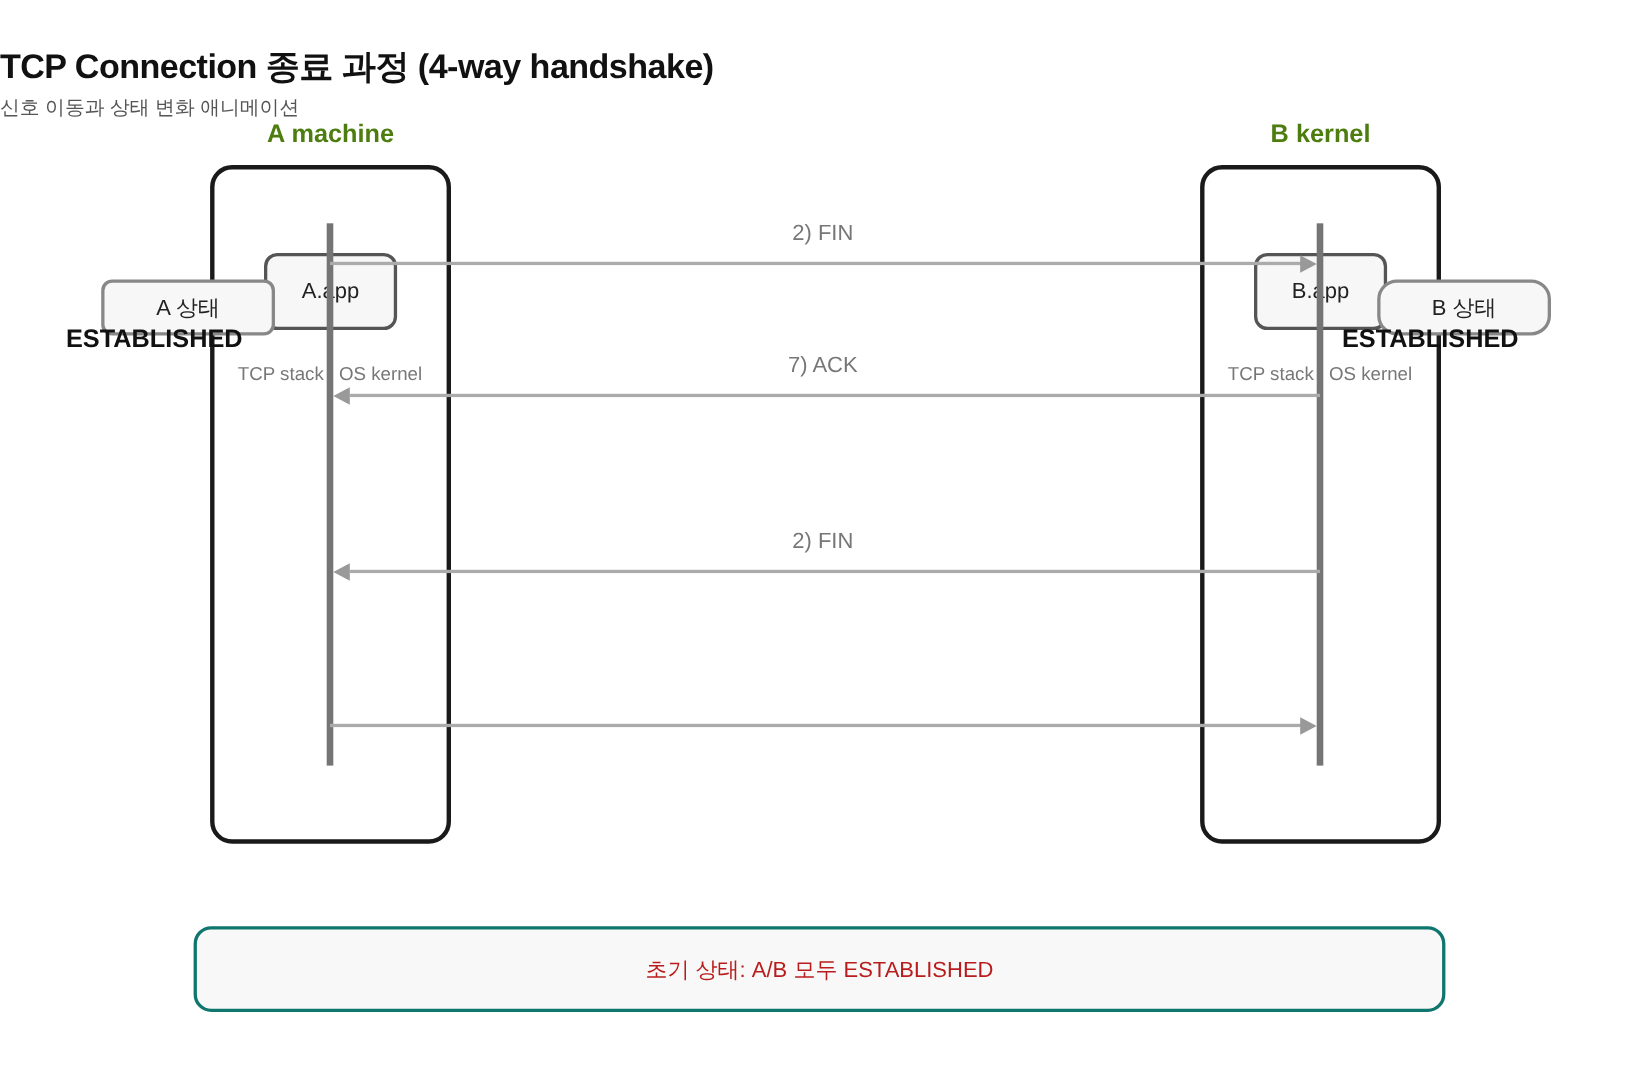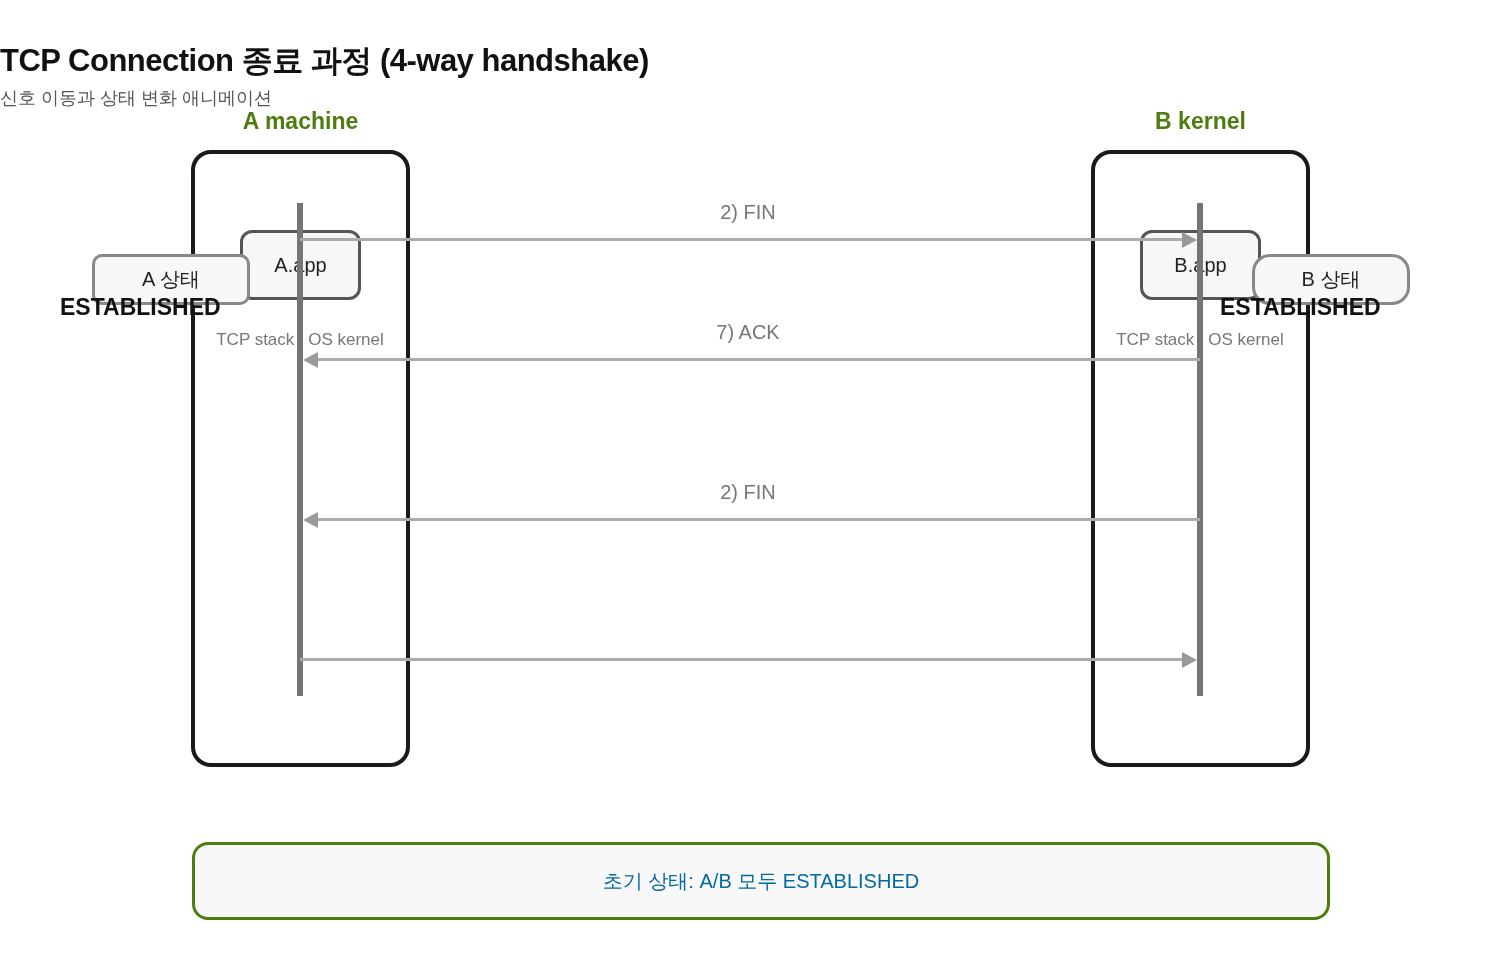--- a/index.html
+++ b/index.html
@@ -152,33 +152,33 @@
   .msg-label {
     left: 598px;
     width: 300px;
     text-align: center;
     font-size: 20px;
     color: #777777;
     z-index: 5;
   }
 
   .footer-box {
-    left: 192px;
+    left: 176px;
     top: 842px;
     width: 1138px;
     height: 78px;
     box-sizing: border-box;
-    border: 3px solid #4d7c0f;
+    border: 3px solid #0f766e;
     border-radius: 16px;
     background: #f8f8f8;
     display: flex;
     align-items: center;
     justify-content: center;
     font-size: 20px;
-    color: #0369a1;
+    color: #b91c1c;
     z-index: 1;
   }
 </style>
 </head>
 <body>
 
 <div class="canvas">
 
   <div class="abs title">TCP Connection 종료 과정 (4-way handshake)</div>
   <div class="abs subtitle">신호 이동과 상태 변화 애니메이션</div>

